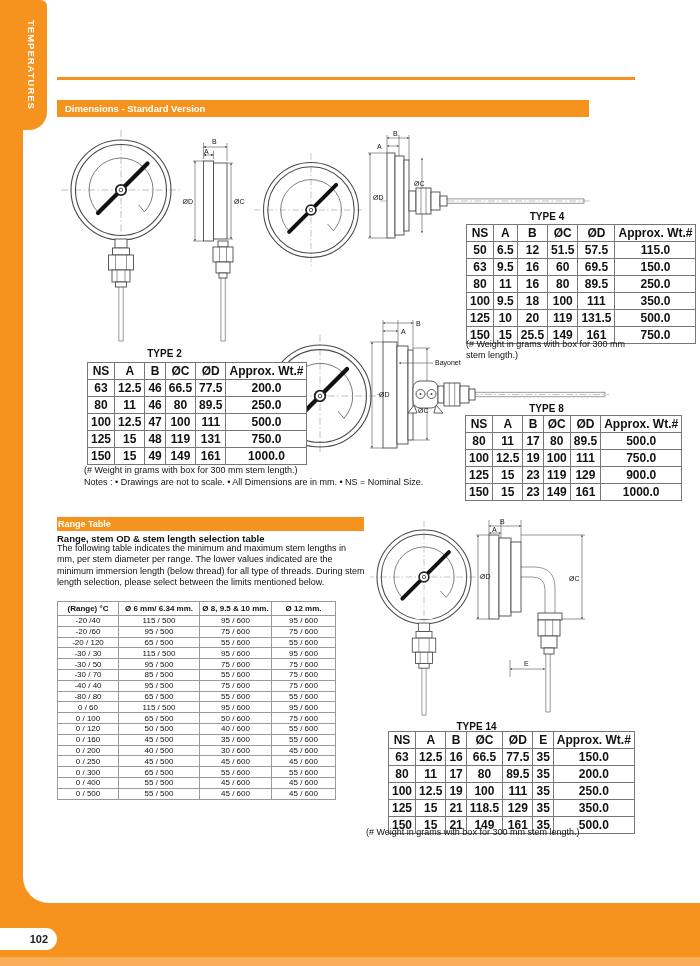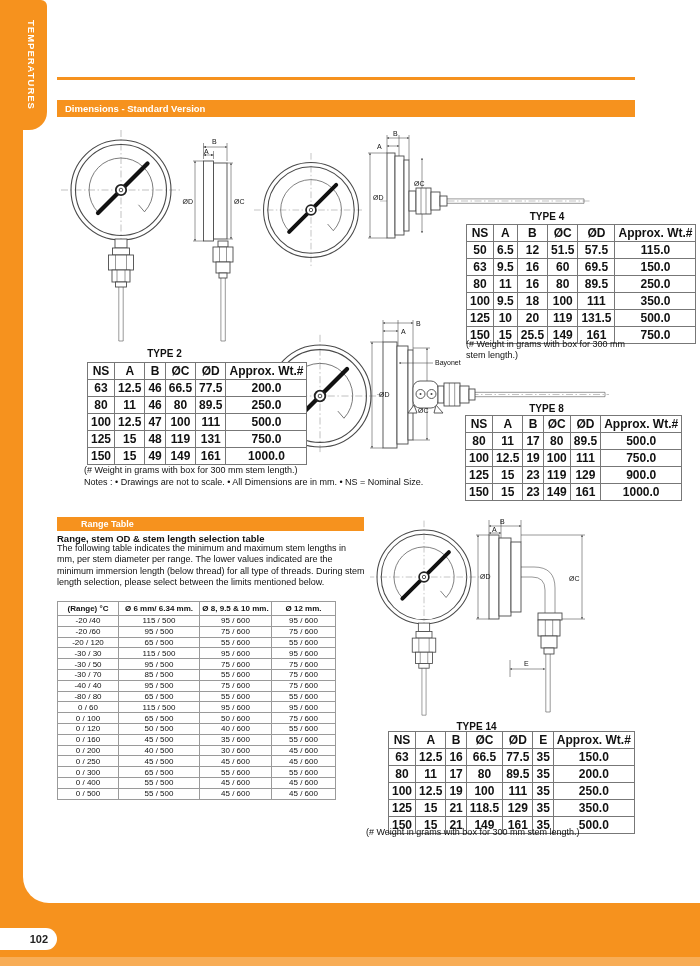--- a/index.html
+++ b/index.html
@@ -12,22 +12,22 @@
                  background:var(--accent); border-radius:0 6px 18px 0; }
   .sidebar-label { position:absolute; left:26px; top:20px; writing-mode:vertical-rl;
                    color:#fff; font-weight:bold; font-size:9.5px; letter-spacing:1px; }
   .footer-fade { position:absolute; left:0; bottom:0; width:700px; height:9px;
                  background:rgba(255,255,255,0.25); }
   .page-pill { position:absolute; left:0; top:920px; width:57px; height:22px; background:#fff;
                border-radius:0 11px 11px 0; font-weight:bold; font-size:11px; color:#222;
                line-height:22px; text-align:right; padding-right:9px;margin-top:8px; }
   .rule { position:absolute; left:57px; top:77px; width:578px; height:3px; background:var(--accent); }
   .banner { position:absolute; background:var(--accent); color:#fff; font-weight:bold; }
-  .banner1 { left:57px; top:100px; width:578px; height:17px; font-size:9.5px; line-height:17px; padding-left:8px; }
-  .banner2 { left:57px; top:517px; width:307px; height:14px; font-size:9px;  line-height:14px; padding-left:24px; }
+  .banner1 { left:57px; top:100px; width:532px; height:17px; font-size:9.5px; line-height:17px; padding-left:8px; }
+  .banner2 { left:57px; top:517px; width:307px; height:14px; font-size:9px;  line-height:14px; padding-left:1px; }
   .ttitle { position:absolute; font-weight:bold; font-size:10px; color:#111; text-align:center; }
   .note { position:absolute; font-size:9px; color:#111; line-height:11px; }
   .heading { position:absolute; left:57px; top:533px; font-size:9.5px; font-weight:bold; color:#111; }
   .para { position:absolute; left:57px; top:543px; width:308px; font-size:9px; line-height:11.4px; color:#111; }
   table { position:absolute; border-collapse:collapse; background:#fff; }
   .ttable { font-size:12px; font-weight:bold; color:#111; text-align:center; }
   .ttable th, .ttable td { border:1px solid #777; padding:1px 3px; white-space:nowrap; }
   .t-type2 th, .t-type2 td, .t-type4 th, .t-type4 td { height:14px; }
   .t-type8 th, .t-type8 td { height:16.5px; }
   .t-type14 th, .t-type14 td { height:13px; }

